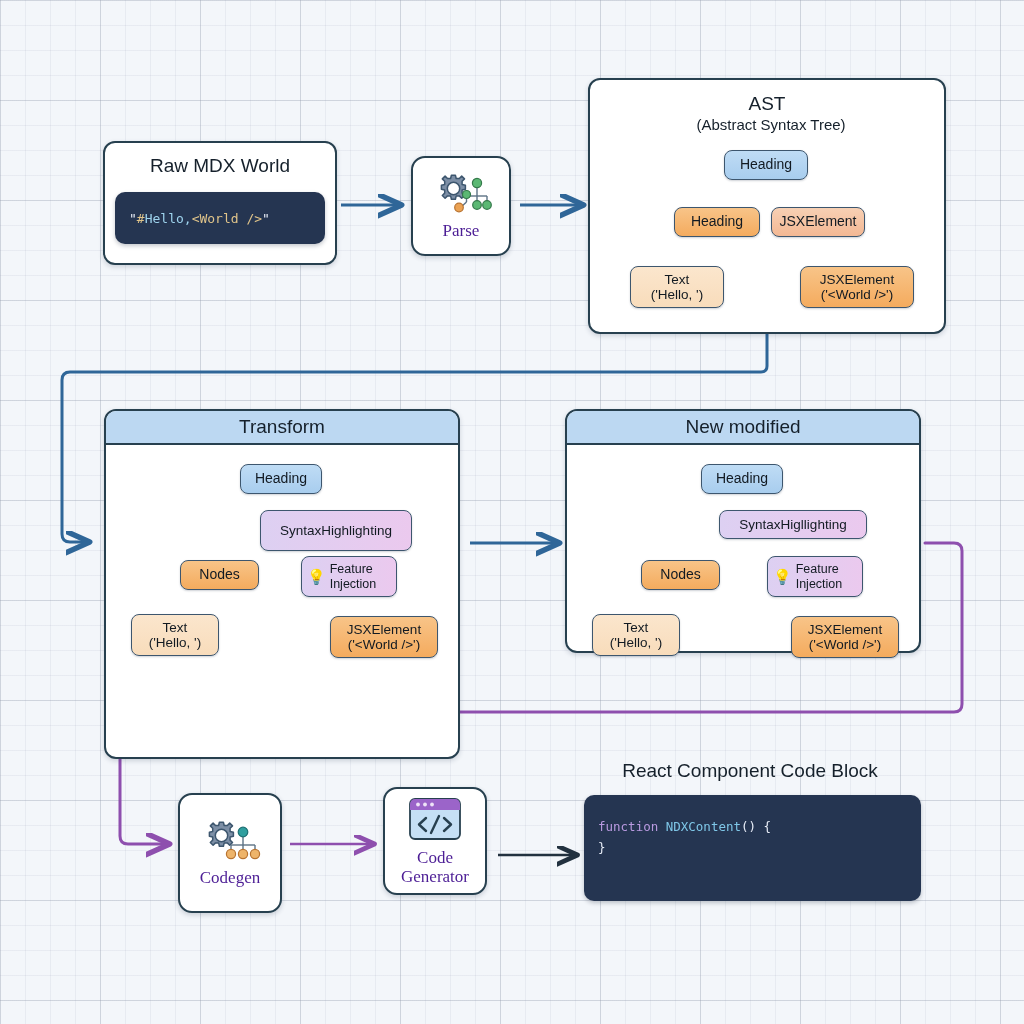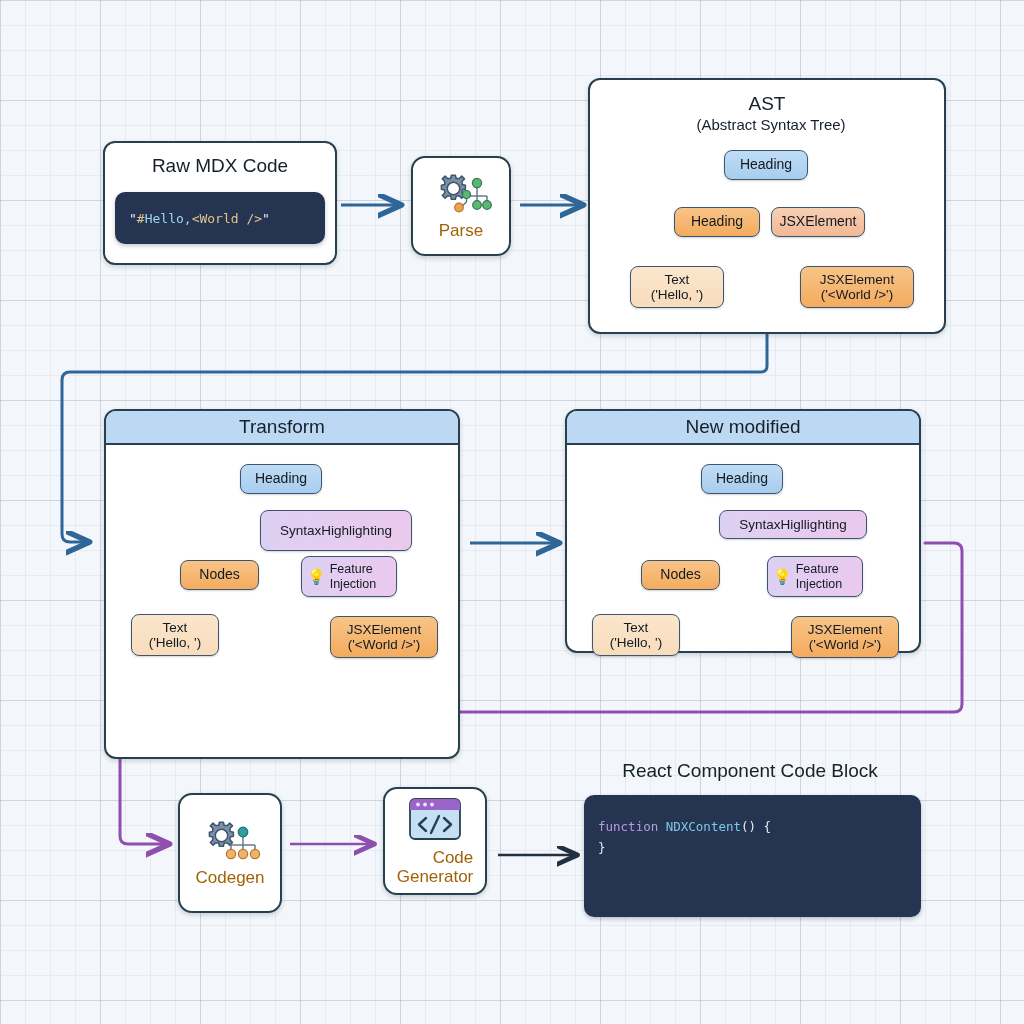--- a/index.html
+++ b/index.html
@@ -91,21 +91,21 @@
   
   .iconbox{
     position:absolute;
     background:#ffffff;
     border:2px solid #27404f;
     border-radius:14px;
     box-shadow:0 2px 5px rgba(30,45,70,.2);
     display:flex; flex-direction:column; align-items:center; justify-content:center;
   }
   .iconbox-label{
-    font-size:17px; color:#a16207; text-align:right; line-height:1.1;
+    font-size:17px; color:#4c1d95; text-align:center; line-height:1.1;font-family:Liberation Serif, serif;
   }
   .bulb{ font-size:15px; line-height:1; }
   .section-title{
     position:absolute; font-size:19px; color:#15202b; text-align:center;
   }
 </style>
 </head>
 <body>
 
 <div id="grid-bg"></div>
@@ -155,21 +155,21 @@
   <g fill="none" stroke="#6d7f90" stroke-width="1.8" stroke-linecap="round" stroke-linejoin="round">
     <path d="M 742 494 L 742 500 Q 742 506 748 506 L 787 506 Q 793 506 793 512 L 793 511"></path>
     <path d="M 787 538 L 787 546 Q 787 552 781 552 L 686 552 Q 680 552 680 558 L 680 561"></path>
     <path d="M 799 538 L 799 546 Q 799 552 805 552 L 814 552 Q 820 552 820 558 L 820 556"></path>
     <path d="M 680 590 L 680 600 Q 680 606 674 606 L 641 606 Q 635 606 635 612 L 635 616"></path>
     <path d="M 820 597 L 820 606 Q 820 612 826 612 L 838 612 Q 844 612 844 618 L 844 618"></path>
   </g>
 </svg>
 
 <div class="panel" style="left:103px; top:141px; width:234px; height:124px;">
-  <div class="panel-title" style="margin-top:12px;">Raw MDX Code</div>
+  <div class="panel-title" style="margin-top:12px;">Raw MDX World</div>
 </div>
 <div class="code-block" style="left:115px; top:192px; width:210px; height:52px; display:flex; align-items:center; padding-left:14px; font-size:13px;">
   <span class="tok-pl">"</span>
     <span class="tok-tag">#</span>
     <span class="tok-str"> Hello, </span>
     <span class="tok-tag">&lt;World /&gt;</span>
     <span class="tok-pl">"</span>
 </div>
 
 <div class="iconbox" style="left:411px; top:156px; width:100px; height:100px;">
@@ -279,16 +279,16 @@
       </g>
     </svg>
   </span>
   <div class="iconbox-label" style="margin-top:5px;">
     <div>Code</div>
     <div>Generator</div>
   </div>
 </div>
 
 <div class="section-title" style="left:576px; top:760px; width:348px;">React Component Code Block</div>
-<div class="code-block" style="left:584px; top:795px; width:337px; height:122px; padding:22px 0 0 14px; font-size:12.5px; line-height:1.65;">
+<div class="code-block" style="left:584px; top:795px; width:337px; height:106px; padding:22px 0 0 14px; font-size:12.5px; line-height:1.65;">
   <div style="white-space:pre;"><span class="tok-kw">function </span><span class="tok-fn">NDXContent</span><span class="tok-pl">() {</span></div>
   <div style="white-space:pre;"><span class="tok-pl">}</span></div>
 </div>
 
 </body></html>

